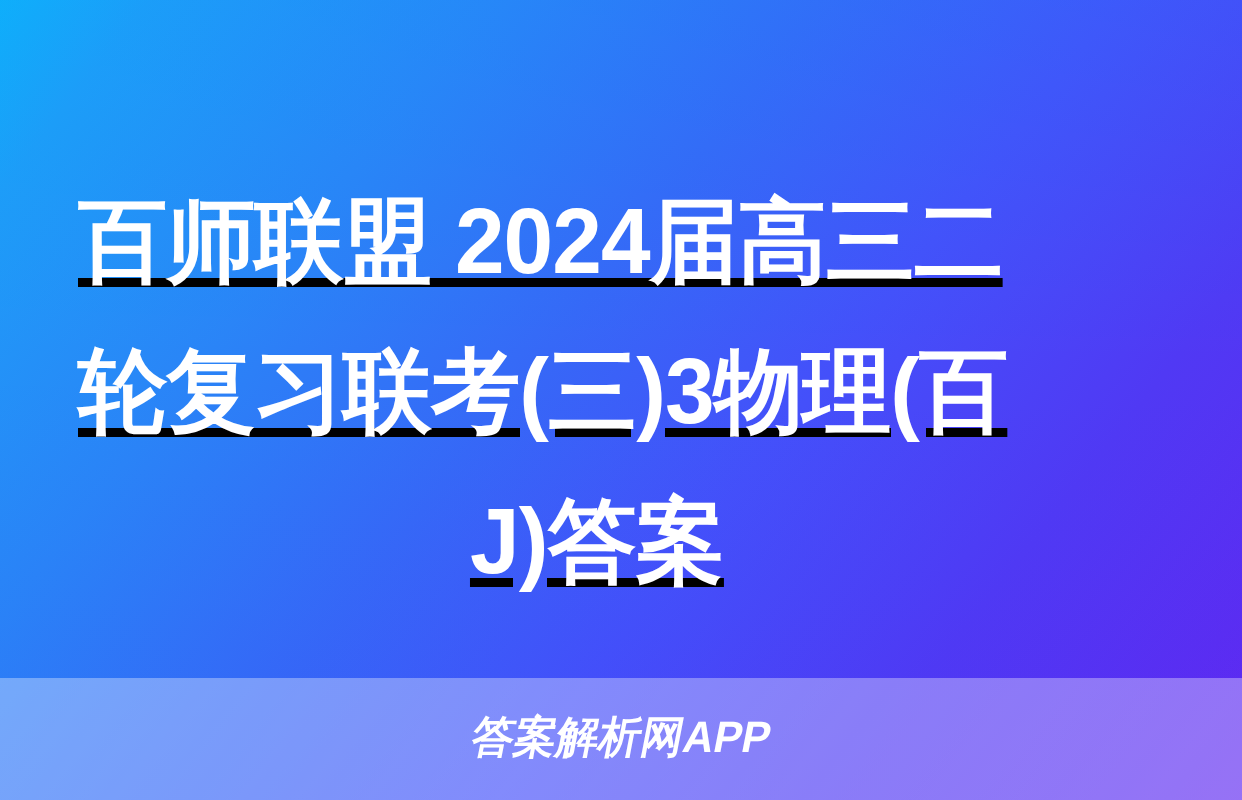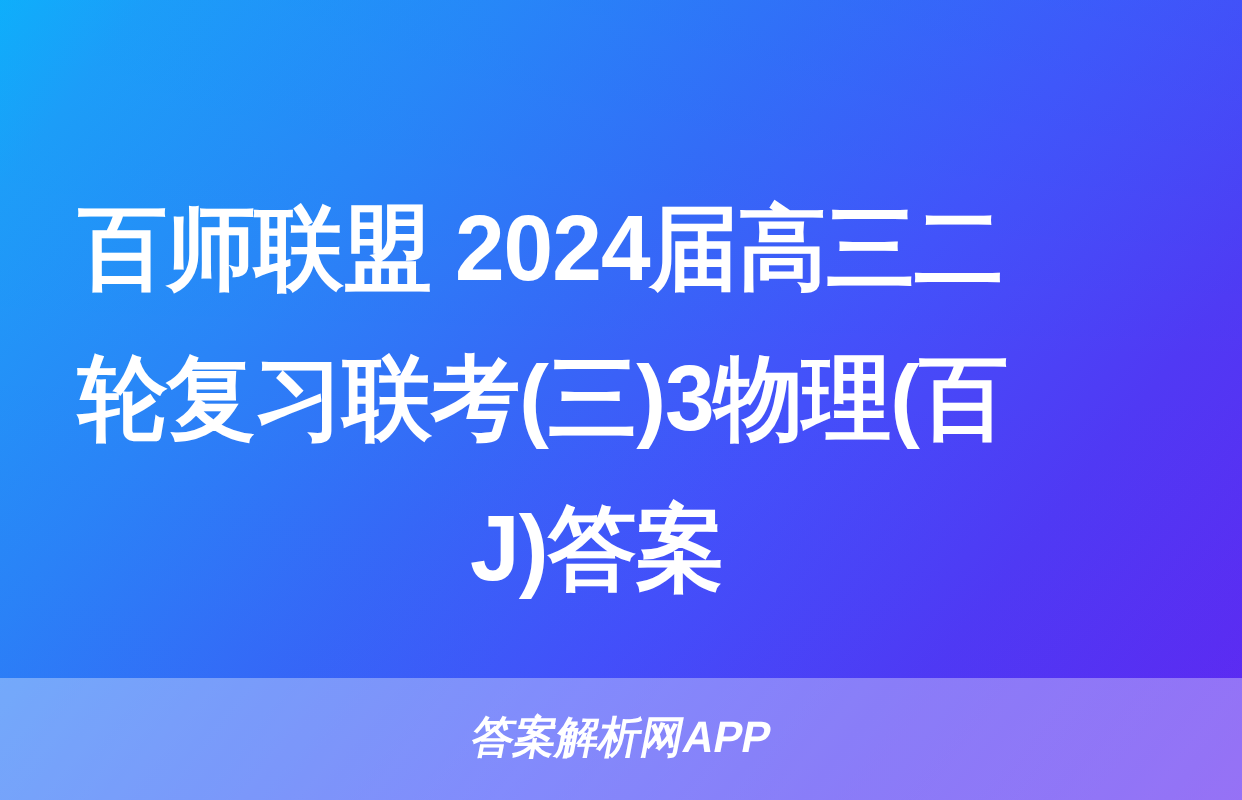--- a/index.html
+++ b/index.html
@@ -37,22 +37,23 @@
     background: linear-gradient(180deg,
         rgba(0,170,255,0.10) 0%,
         rgba(0,120,255,0.00) 45%,
         rgba(40,60,250,0.06) 100%);
   }
 
   
   .title-wrap {
     position: absolute;
     left: 78px;
-    top: 173px;
+    top: 166px;
     width: 1090px;
+    text-decoration: underline;
   }
   .title {
     margin: 0;
     color: #ffffff;
     font-size: 92px;
     line-height: 150px;
     font-weight: 700;
     letter-spacing: -1px;
     white-space: nowrap;
     font-stretch: condensed;

